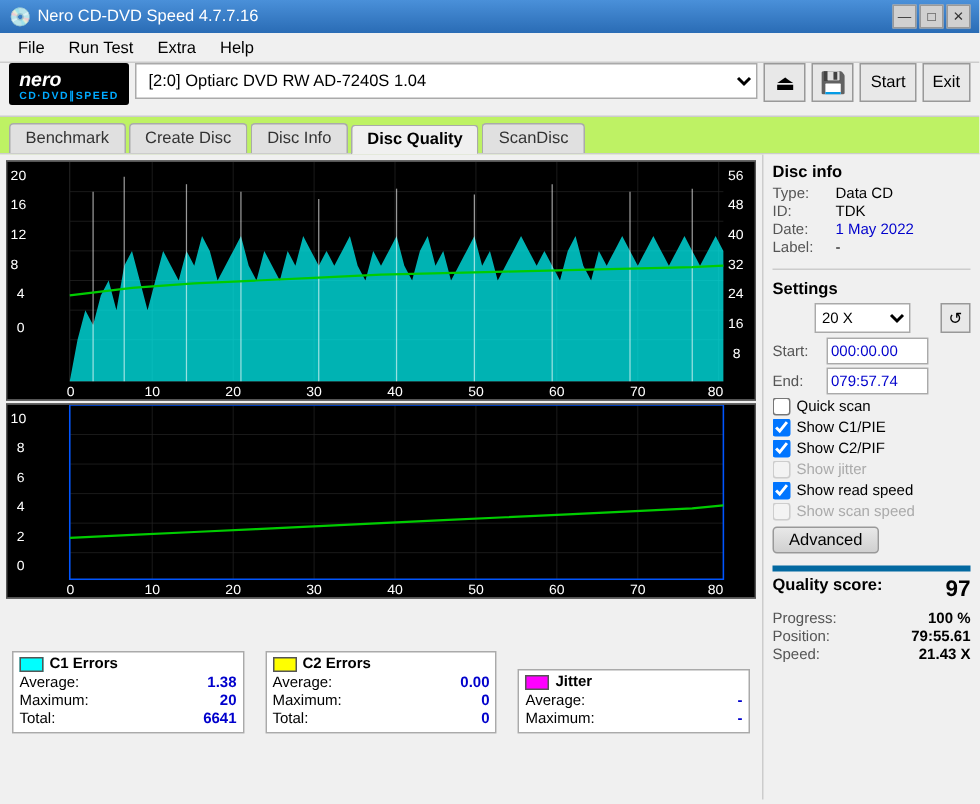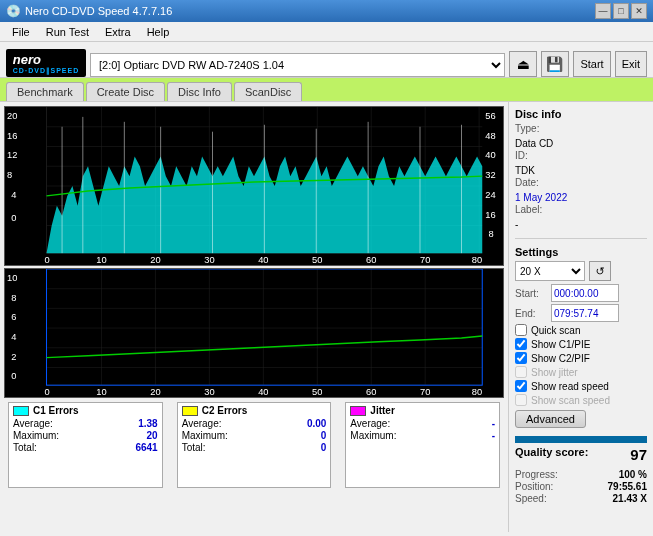--- a/index.html
+++ b/index.html
@@ -43,21 +43,21 @@
       cursor: pointer;
       color: #000;
     }
 
     
     .toolbar {
       background: #f0f0f0;
       height: 36px;
       border-bottom: 1px solid #ccc;
       display: flex;
-      align-items: flex-end;
+      align-items: flex-start;
       padding: 0 6px;
       gap: 4px;
     }
     .toolbar-logo {
       width: 80px;
       height: 28px;
       background: black;
       border-radius: 2px;
       display: flex;
       align-items: center;
@@ -148,20 +148,21 @@
     .chart-top { flex: 0 0 160px; }
     .chart-bottom { flex: 0 0 130px; }
 
     
     .stats-area {
       display: flex;
       gap: 14px;
       padding: 2px 4px;
       background: #f0f0f0;
       flex: 0 0 90px;
+      align-items: flex-end;
     }
     .stat-box {
       flex: 1;
       border: 1px solid #aaa;
       padding: 2px 4px;
       background: white;
       font-size: 10px;
     }
     .stat-box-header {
       display: flex;
@@ -191,33 +192,33 @@
     .section-title {
       font-weight: bold;
       font-size: 11px;
       margin-bottom: 3px;
     }
     .info-row {
       display: flex;
       font-size: 10px;
       margin-bottom: 1px;
       gap: 4px;
-      flex-direction: column;
     }
     .info-label { color: #555; min-width: 38px; }
     .info-value { color: #000; }
     .info-value.blue { color: #0000cc; }
 
     .divider { border-top: 1px solid #ccc; margin: 3px 0; }
 
     .settings-row {
       display: flex;
       align-items: center;
-      gap: 4px;
+      gap: 20px;
       margin-bottom: 3px;
+      margin-left: 28px;
     }
     .speed-select {
       width: 70px;
       height: 20px;
       border: 1px solid #aaa;
       background: white;
       font-size: 10px;
     }
     .refresh-btn {
       width: 22px; height: 20px;
@@ -267,21 +268,21 @@
       margin-top: 2px;
     }
 
     .quality-row {
       display: flex;
       justify-content: space-between;
       font-size: 11px;
       font-weight: bold;
       margin-top: 4px;
       padding-top: 3px;
-      border-top: 7px solid #0369a1;
+      border-top: 4px solid #0369a1;
     }
     .quality-score { color: #000; font-size: 15px; }
 
     .progress-section { margin-top: 2px; }
     .prog-row {
       display: flex;
       justify-content: space-between;
       font-size: 10px;
       margin-bottom: 1px;
     }
@@ -323,20 +324,21 @@
   <div class="toolbar-icon-btn" title="Eject">⏏</div>
   <div class="toolbar-icon-btn" title="Save">💾</div>
   <div class="toolbar-btn">Start</div>
   <div class="toolbar-btn">Exit</div>
 </div>
 
 <div class="tabs">
   <div class="tab">Benchmark</div>
   <div class="tab">Create Disc</div>
   <div class="tab">Disc Info</div>
+  <div class="tab active">Disc Quality</div>
   <div class="tab">ScanDisc</div>
 </div>
 
 <div class="main-content">
 
   <div class="chart-area">
 
     <div class="chart-container chart-top">
       <svg width="100%" height="100%" viewBox="0 0 480 160" preserveAspectRatio="none">
 

